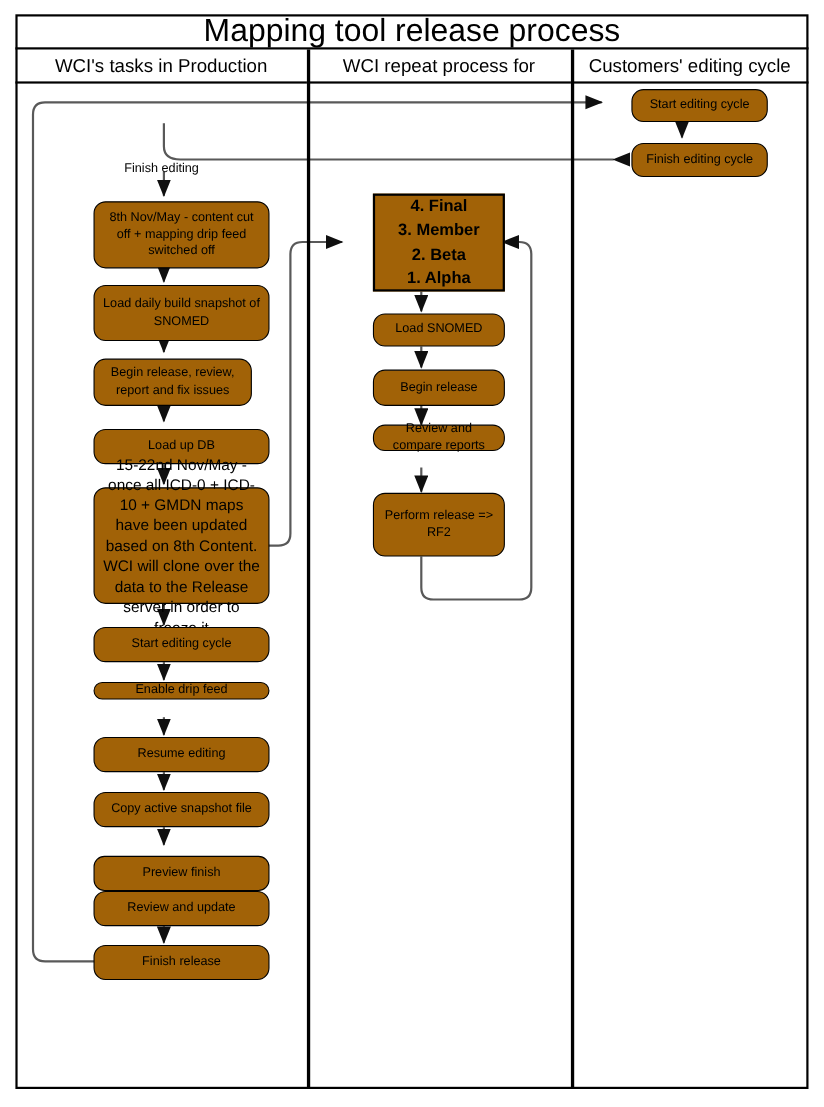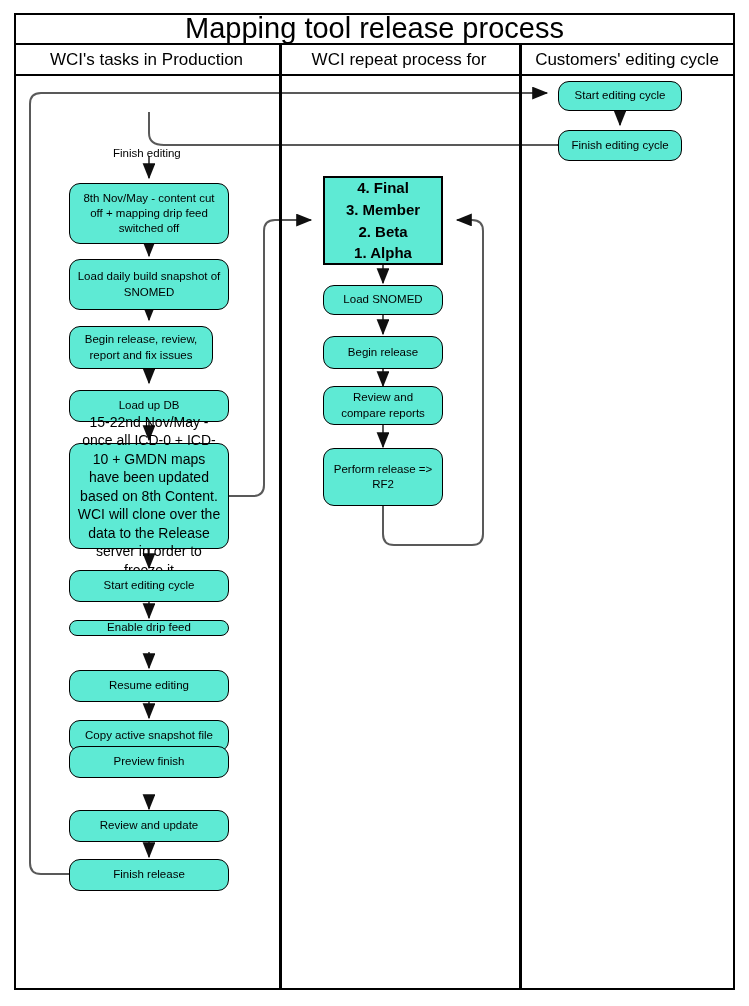--- a/index.html
+++ b/index.html
@@ -66,29 +66,30 @@
     position: absolute;
     top: 45px;
     width: 2.5px;
     height: 944px;
     background: #000;
   }
   .node {
     position: absolute;
     box-sizing: border-box;
     border: 1.6px solid #000;
-    background: #5eead4;
+    background: #a16207;
     border-radius: 11px;
     display: flex;
     align-items: center;
     justify-content: center;
     text-align: center;
     font-size: 11.5px;
     line-height: 1.32;
     padding: 2px 6px;
+    margin-left: 16px;
   }
   .node.rect {
     border-radius: 0;
     border-width: 2px;
     font-size: 15px;
     font-weight: bold;
     line-height: 1.45;
   }
   .node.sm { font-size: 14px; }
   .edge-label {
@@ -159,31 +160,31 @@
 
   <div class="node" style="left:69px;  top:183px; width:160px; height:61px;">8th Nov/May - content cut off + mapping drip feed switched off</div>
   <div class="node" style="left:69px;  top:259px; width:160px; height:51px;">Load daily build snapshot of SNOMED</div>
   <div class="node" style="left:69px;  top:326px; width:144px; height:43px;">Begin release, review, report and fix issues</div>
   <div class="node" style="left:69px;  top:390px; width:160px; height:32px;">Load up DB</div>
   <div class="node sm" style="left:69px; top:443px; width:160px; height:106px;">15-22nd Nov/May - once all ICD-0 + ICD-10 + GMDN maps have been updated based on 8th Content. WCI will clone over the data to the Release server in order to freeze it</div>
   <div class="node" style="left:69px;  top:570px; width:160px; height:32px;">Start editing cycle</div>
   <div class="node" style="left:69px;  top:620px; width:160px; height:16px;">Enable drip feed</div>
   <div class="node" style="left:69px;  top:670px; width:160px; height:32px;">Resume editing</div>
   <div class="node" style="left:69px;  top:720px; width:160px; height:32px;">Copy active snapshot file</div>
-  <div class="node" style="left:69px;  top:746px; width:160px; height:32px;">Preview finish</div>
+  <div class="node" style="left:69px;  top:778px; width:160px; height:32px;border-radius:10px;">Preview finish</div>
   <div class="node" style="left:69px;  top:810px; width:160px; height:32px;">Review and update</div>
   <div class="node" style="left:69px;  top:859px; width:160px; height:32px;">Finish release</div>
 
   <div class="edge-label" style="left:113px; top:148px;">Finish editing</div>
 
   <div class="node rect" style="left:323px; top:176px; width:120px; height:89px; white-space:pre-line;">4. Final
 3. Member
 2. Beta
 1. Alpha</div>
   <div class="node" style="left:323px; top:285px; width:120px; height:30px;">Load SNOMED</div>
   <div class="node" style="left:323px; top:336px; width:120px; height:33px;">Begin release</div>
-  <div class="node" style="left:323px; top:386px; width:120px; height:39px;">Review and compare reports</div>
+  <div class="node" style="left:323px; top:386px; width:120px; height:24px;">Review and compare reports</div>
   <div class="node" style="left:323px; top:448px; width:120px; height:58px;">Perform release =&gt; RF2</div>
 
   <div class="node" style="left:558px; top:81px;  width:124px; height:30px;">Start editing cycle</div>
   <div class="node" style="left:558px; top:130px; width:124px; height:31px;">Finish editing cycle</div>
 
 </div>
 
 </body></html>

